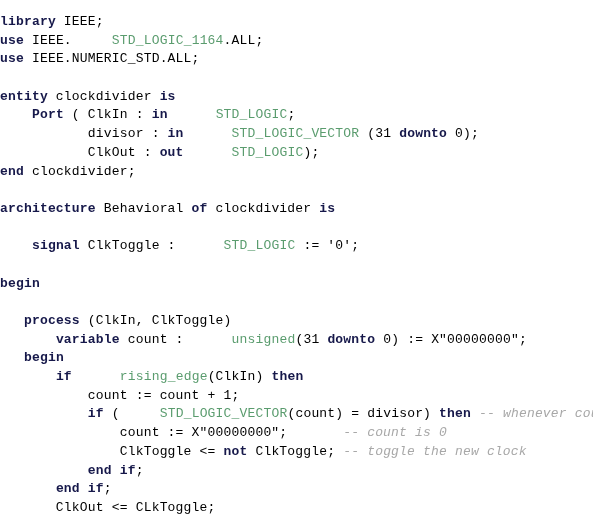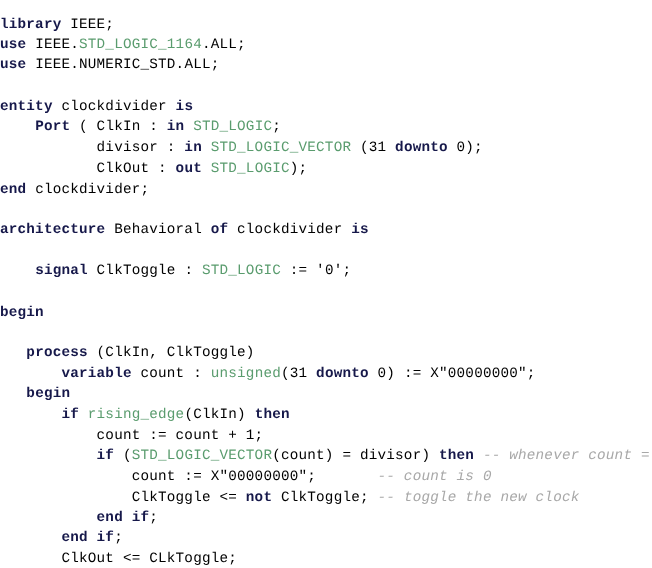--- a/index.html
+++ b/index.html
@@ -26,21 +26,21 @@
     color: #000000;
     -webkit-font-smoothing: none;
   }
   .ln {
     display: block;
     height: 18.7px;
     white-space: pre;
   }
   
   .kw   { color: #16184a; font-weight: bold; }
-  .typ  { color: #5a9c6e; }
+  .typ  { color: #5a9c6e; margin-left: 40px; }
   .id   { color: #000000; }
   .cmt  { color: #a8a8a8; font-style: italic; }
 </style>
 </head>
 <body>
 
 <div id="page">
   <pre id="code"><span class="ln"><span class="kw">library</span><span class="id"> IEEE;</span></span><span class="ln"><span class="kw">use</span><span class="id"> IEEE.</span><span class="typ">STD_LOGIC_1164</span><span class="id">.ALL;</span></span><span class="ln"><span class="kw">use</span><span class="id"> IEEE.NUMERIC_STD.ALL;</span></span><span class="ln">&nbsp;</span><span class="ln"><span class="kw">entity</span><span class="id"> clockdivider </span><span class="kw">is</span></span><span class="ln"><span class="id">    </span><span class="kw">Port</span><span class="id"> ( ClkIn : </span><span class="kw">in</span><span class="id"> </span><span class="typ">STD_LOGIC</span><span class="id">;</span></span><span class="ln"><span class="id">           divisor : </span><span class="kw">in</span><span class="id"> </span><span class="typ">STD_LOGIC_VECTOR</span><span class="id"> (31 </span><span class="kw">downto</span><span class="id"> 0);</span></span><span class="ln"><span class="id">           ClkOut : </span><span class="kw">out</span><span class="id"> </span><span class="typ">STD_LOGIC</span><span class="id">);</span></span><span class="ln"><span class="kw">end</span><span class="id"> clockdivider;</span></span><span class="ln">&nbsp;</span><span class="ln"><span class="kw">architecture</span><span class="id"> Behavioral </span><span class="kw">of</span><span class="id"> clockdivider </span><span class="kw">is</span></span><span class="ln">&nbsp;</span><span class="ln"><span class="id">    </span><span class="kw">signal</span><span class="id"> ClkToggle : </span><span class="typ">STD_LOGIC</span><span class="id"> := '0';</span></span><span class="ln">&nbsp;</span><span class="ln"><span class="kw">begin</span></span><span class="ln">&nbsp;</span><span class="ln"><span class="id">   </span><span class="kw">process</span><span class="id"> (ClkIn, ClkToggle)</span></span><span class="ln"><span class="id">       </span><span class="kw">variable</span><span class="id"> count : </span><span class="typ">unsigned</span><span class="id">(31 </span><span class="kw">downto</span><span class="id"> 0) := X"00000000";</span></span><span class="ln"><span class="id">   </span><span class="kw">begin</span></span><span class="ln"><span class="id">       </span><span class="kw">if</span><span class="id"> </span><span class="typ">rising_edge</span><span class="id">(ClkIn) </span><span class="kw">then</span></span><span class="ln"><span class="id">           count := count + 1;</span></span><span class="ln"><span class="id">           </span><span class="kw">if</span><span class="id"> (</span><span class="typ">STD_LOGIC_VECTOR</span><span class="id">(count) = divisor) </span><span class="kw">then</span><span class="id"> </span><span class="cmt">-- whenever count = divisor</span></span><span class="ln"><span class="id">               count := X"00000000";       </span><span class="cmt">-- count is 0</span></span><span class="ln"><span class="id">               ClkToggle &lt;= </span><span class="kw">not</span><span class="id"> ClkToggle; </span><span class="cmt">-- toggle the new clock</span></span><span class="ln"><span class="id">           </span><span class="kw">end</span><span class="id"> </span><span class="kw">if</span><span class="id">;</span></span><span class="ln"><span class="id">       </span><span class="kw">end</span><span class="id"> </span><span class="kw">if</span><span class="id">;</span></span><span class="ln"><span class="id">       ClkOut &lt;= CLkToggle;</span></span></pre>
 </div>
 

